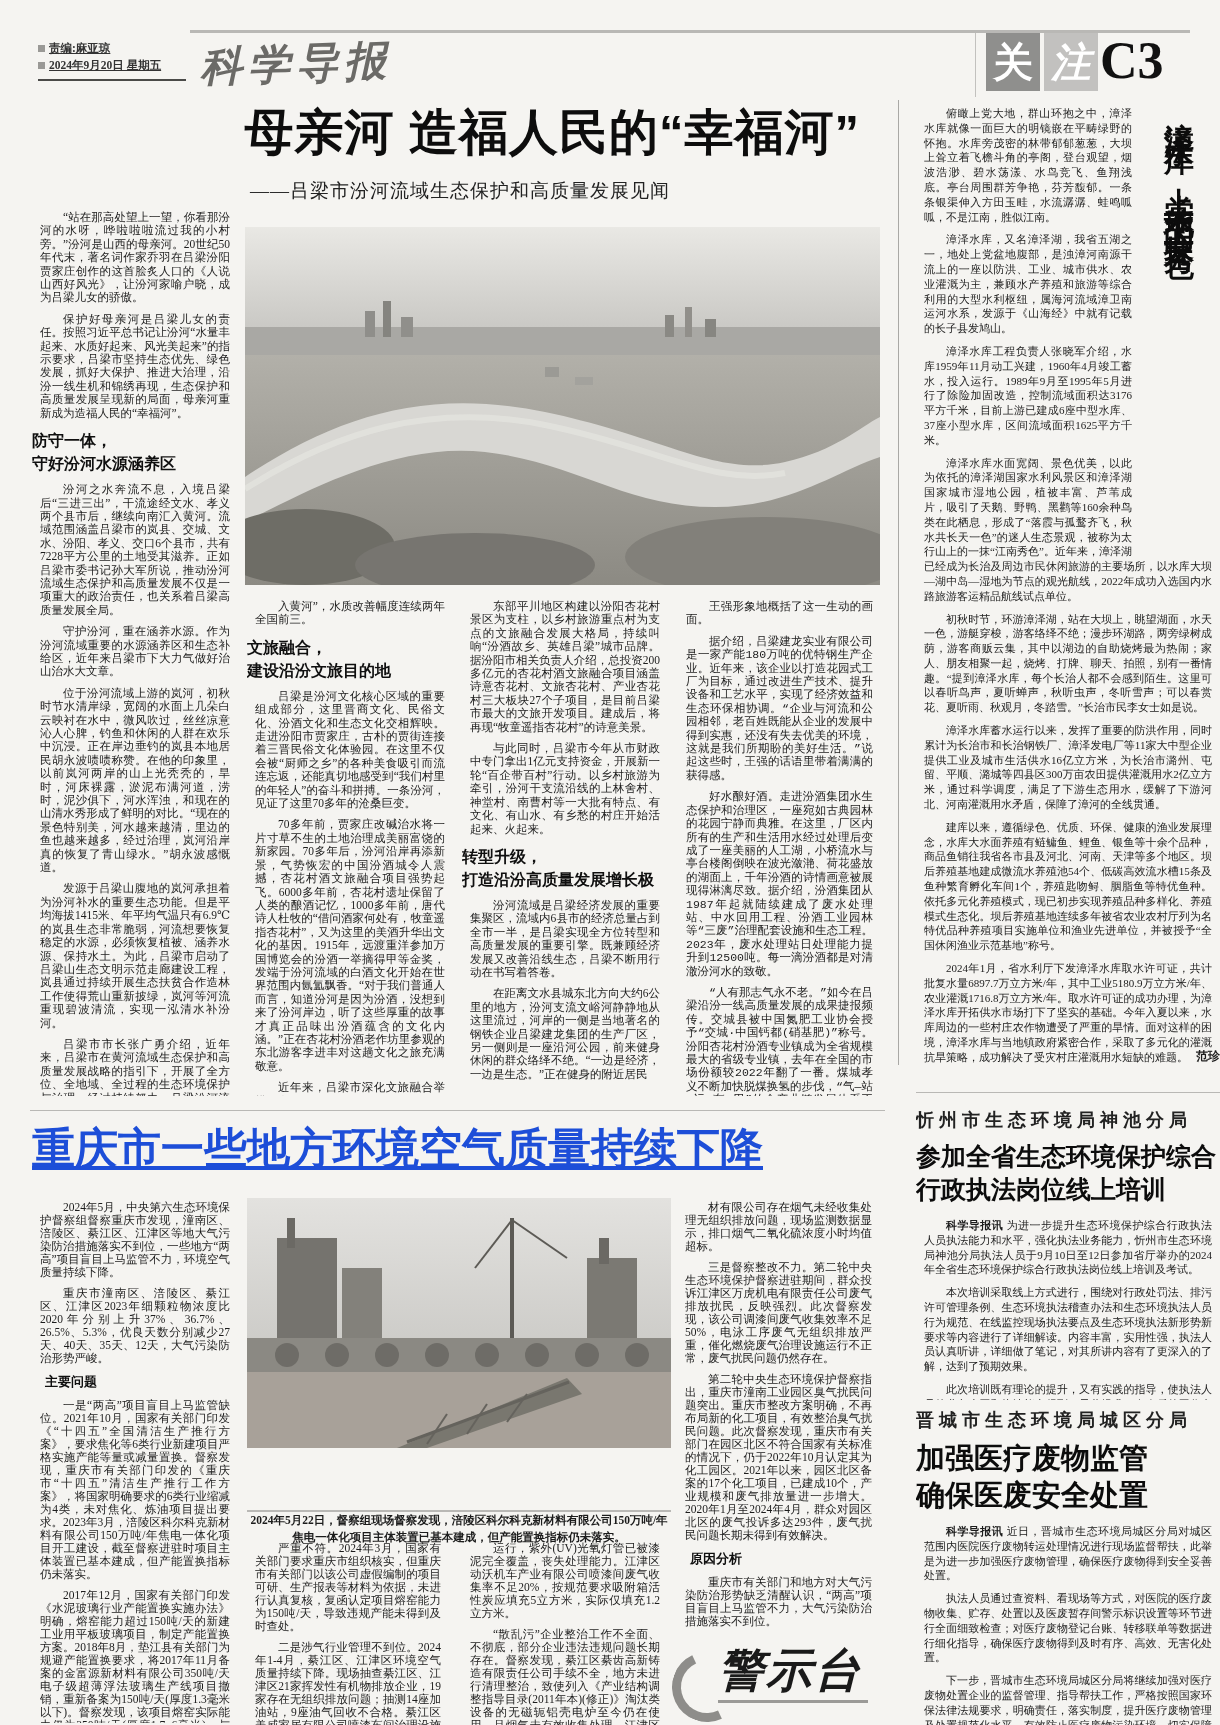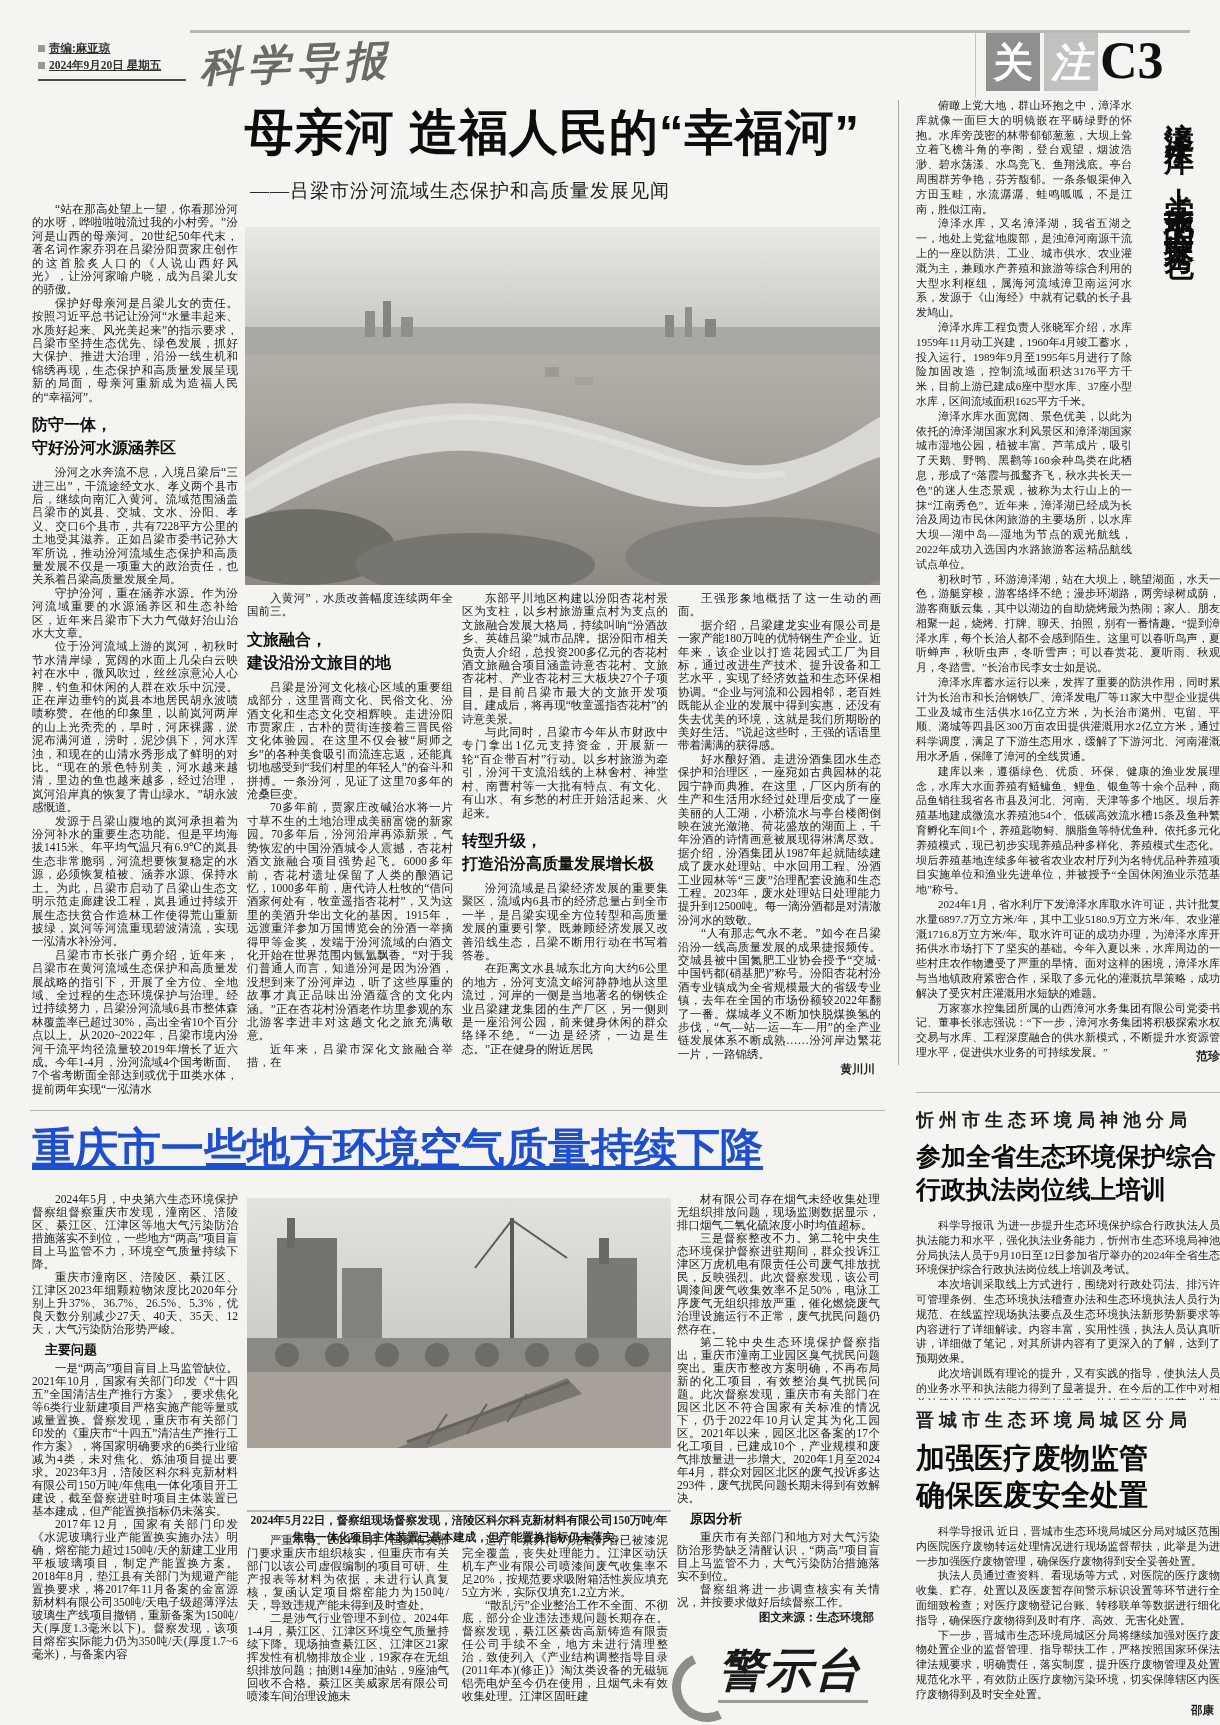--- a/index.html
+++ b/index.html
@@ -28,29 +28,29 @@
   .page-code{font-family:"Liberation Serif",serif;font-weight:bold;font-size:52px;line-height:56px;color:#111;margin-left:2px;}
 
   
   .lead-headline{position:absolute;left:60px;top:100px;width:800px;text-align:right;
     font-family:"Liberation Sans","DejaVu Sans",sans-serif;font-weight:900;font-size:49px;
     letter-spacing:1px;color:#0d0d0d;white-space:nowrap;}
   .lead-subhead{position:absolute;left:60px;top:178px;width:800px;text-align:center;
     font-size:19px;color:#222;letter-spacing:1px;}
 
   .col{position:absolute;overflow:hidden;}
-  .para{margin:0;text-indent:2em;text-align:justify;}
+  .para{margin:8px;text-indent:2em;text-align:justify;}
   .body-main .para{font-size:11.5px;line-height:13.4px;}
   .body-cq .para{font-size:11.5px;line-height:13.0px;}
   .body-right .para{font-size:11px;line-height:14.8px;}
   .col-subhead{font-family:"Liberation Sans","DejaVu Sans",sans-serif;font-weight:bold;
     font-size:16px;line-height:23px;margin:9px 0 7px 0;white-space:pre-line;color:#0f0f0f;}
   .body-cq .col-subhead{font-size:13px;line-height:18px;margin:5px 0 3px 0;text-indent:1em;}
   .byline{text-align:right;font-weight:bold;font-size:11.5px;padding-right:6px;line-height:16px;}
-  .lead-tag{font-family:"Liberation Sans",sans-serif;font-weight:normal;}
+  .lead-tag{font-family:"Liberation Sans",sans-serif;font-weight:bold;}
 
   
   .photo{position:absolute;overflow:hidden;background:#cfcecb;}
   .photo svg{display:block;}
 
   
   .res-wrap{position:absolute;left:916px;top:98px;width:304px;height:972px;overflow:hidden;}
   .res-headline{float:right;width:82px;height:452px;writing-mode:vertical-rl;
     font-size:30px;font-weight:900;font-family:"Liberation Serif",serif;color:#0c0c0c;
     letter-spacing:7px;line-height:82px;text-align:start;margin-left:6px;}
@@ -156,21 +156,21 @@
     <p class="para">近年来，吕梁市深化文旅融合举措，在</p>
   </div>
 <div class="col body-main" style="left:462px;top:592px;width:206px;height:504px;">
     <p class="para">东部平川地区构建以汾阳杏花村景区为支柱，以乡村旅游重点村为支点的文旅融合发展大格局，持续叫响“汾酒故乡、英雄吕梁”城市品牌。据汾阳市相关负责人介绍，总投资200多亿元的杏花村酒文旅融合项目涵盖诗意杏花村、文旅杏花村、产业杏花村三大板块27个子项目，是目前吕梁市最大的文旅开发项目。建成后，将再现“牧童遥指杏花村”的诗意美景。</p>
     <p class="para">与此同时，吕梁市今年从市财政中专门拿出1亿元支持资金，开展新一轮“百企带百村”行动。以乡村旅游为牵引，汾河干支流沿线的上林舍村、神堂村、南曹村等一大批有特点、有文化、有山水、有乡愁的村庄开始活起来、火起来。</p>
     <div class="col-subhead">转型升级，
 打造沿汾高质量发展增长极</div>
     <p class="para">汾河流域是吕梁经济发展的重要集聚区，流域内6县市的经济总量占到全市一半，是吕梁实现全方位转型和高质量发展的重要引擎。既兼顾经济发展又改善沿线生态，吕梁不断用行动在书写着答卷。</p>
     <p class="para">在距离文水县城东北方向大约6公里的地方，汾河支流文峪河静静地从这里流过，河岸的一侧是当地著名的钢铁企业吕梁建龙集团的生产厂区，另一侧则是一座沿河公园，前来健身休闲的群众络绎不绝。“一边是经济，一边是生态。”正在健身的附近居民</p>
   </div>
-<div class="col body-main" style="left:678px;top:592px;width:203px;height:504px;">
+<div class="col body-main" style="left:678px;top:592px;width:203px;height:504px;font-family:Liberation Mono, monospace;">
     <p class="para">王强形象地概括了这一生动的画面。</p>
     <p class="para">据介绍，吕梁建龙实业有限公司是一家产能180万吨的优特钢生产企业。近年来，该企业以打造花园式工厂为目标，通过改进生产技术、提升设备和工艺水平，实现了经济效益和生态环保相协调。“企业与河流和公园相邻，老百姓既能从企业的发展中得到实惠，还没有失去优美的环境，这就是我们所期盼的美好生活。”说起这些时，王强的话语里带着满满的获得感。</p>
     <p class="para">好水酿好酒。走进汾酒集团水生态保护和治理区，一座宛如古典园林的花园宁静而典雅。在这里，厂区内所有的生产和生活用水经过处理后变成了一座美丽的人工湖，小桥流水与亭台楼阁倒映在波光潋滟、荷花盛放的湖面上，千年汾酒的诗情画意被展现得淋漓尽致。据介绍，汾酒集团从1987年起就陆续建成了废水处理站、中水回用工程、汾酒工业园林等“三废”治理配套设施和生态工程。2023年，废水处理站日处理能力提升到12500吨。每一滴汾酒都是对清澈汾河水的致敬。</p>
     <p class="para">“人有那志气永不老。”如今在吕梁沿汾一线高质量发展的成果捷报频传。交城县被中国氮肥工业协会授予“交城·中国钙都(硝基肥)”称号。汾阳杏花村汾酒专业镇成为全省规模最大的省级专业镇，去年在全国的市场份额较2022年翻了一番。煤城孝义不断加快脱煤换氢的步伐，“气—站—运—车—用”的全产业链发展体系不断成熟……汾河岸边繁花一片，一路锦绣。</p>
     <div class="byline">黄川川</div>
   </div>
 
 <div class="rule-v" style="left:898px;top:100px;height:965px;"></div>
 
 <div class="res-wrap body-right">

